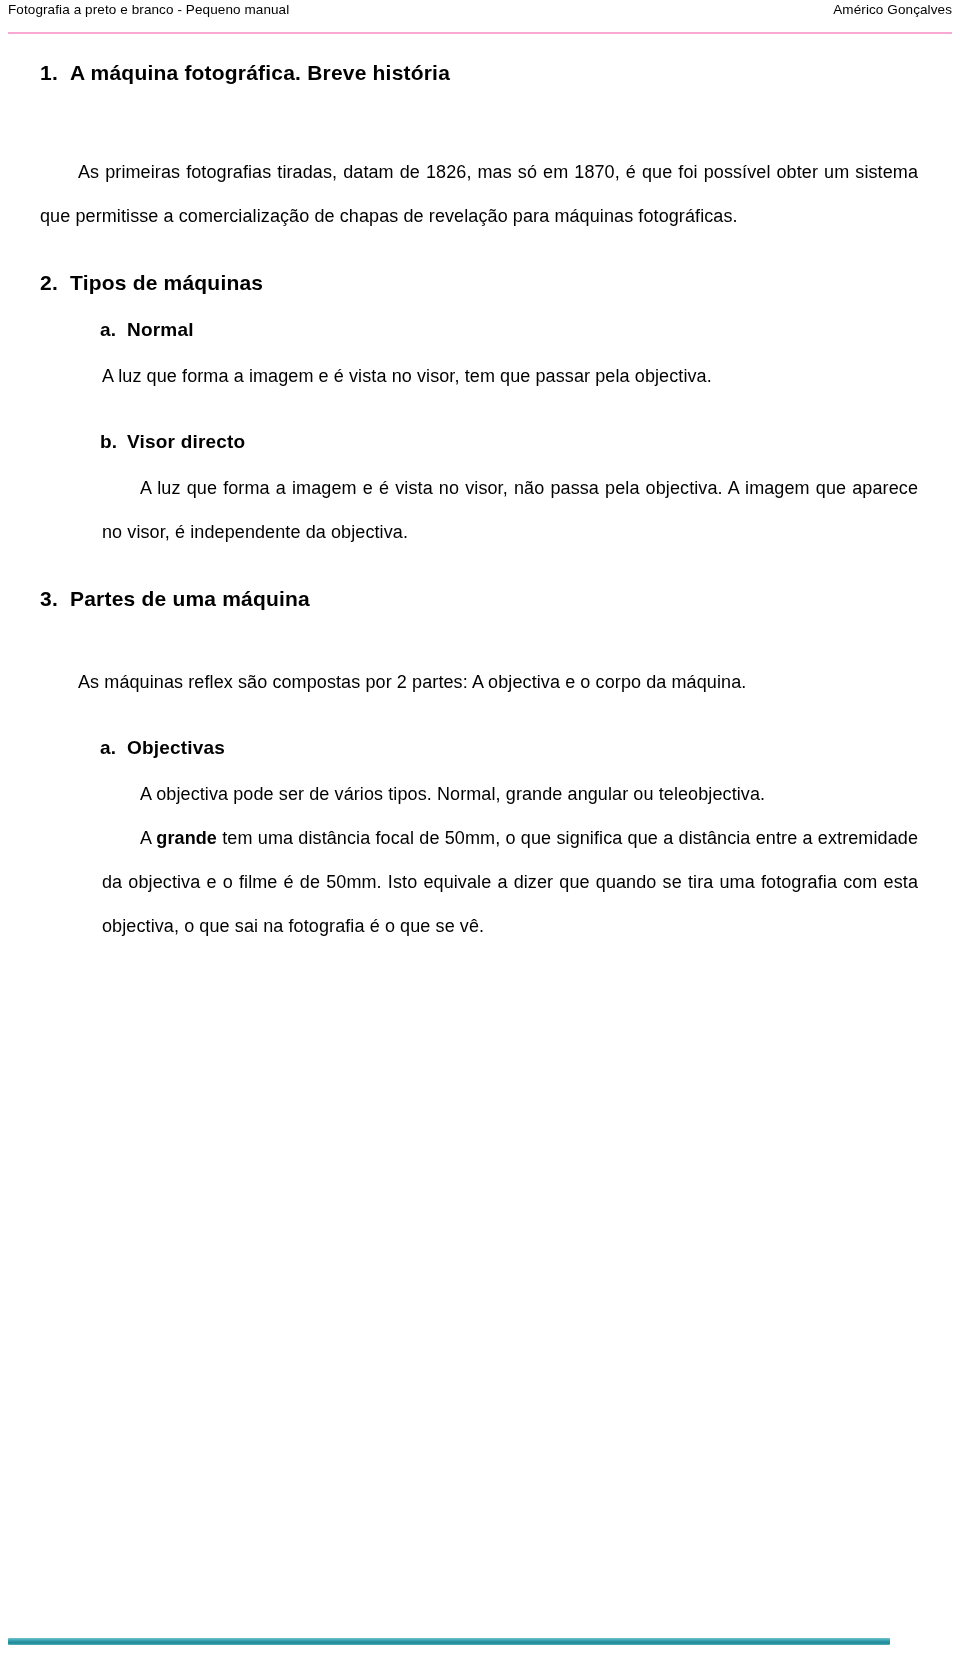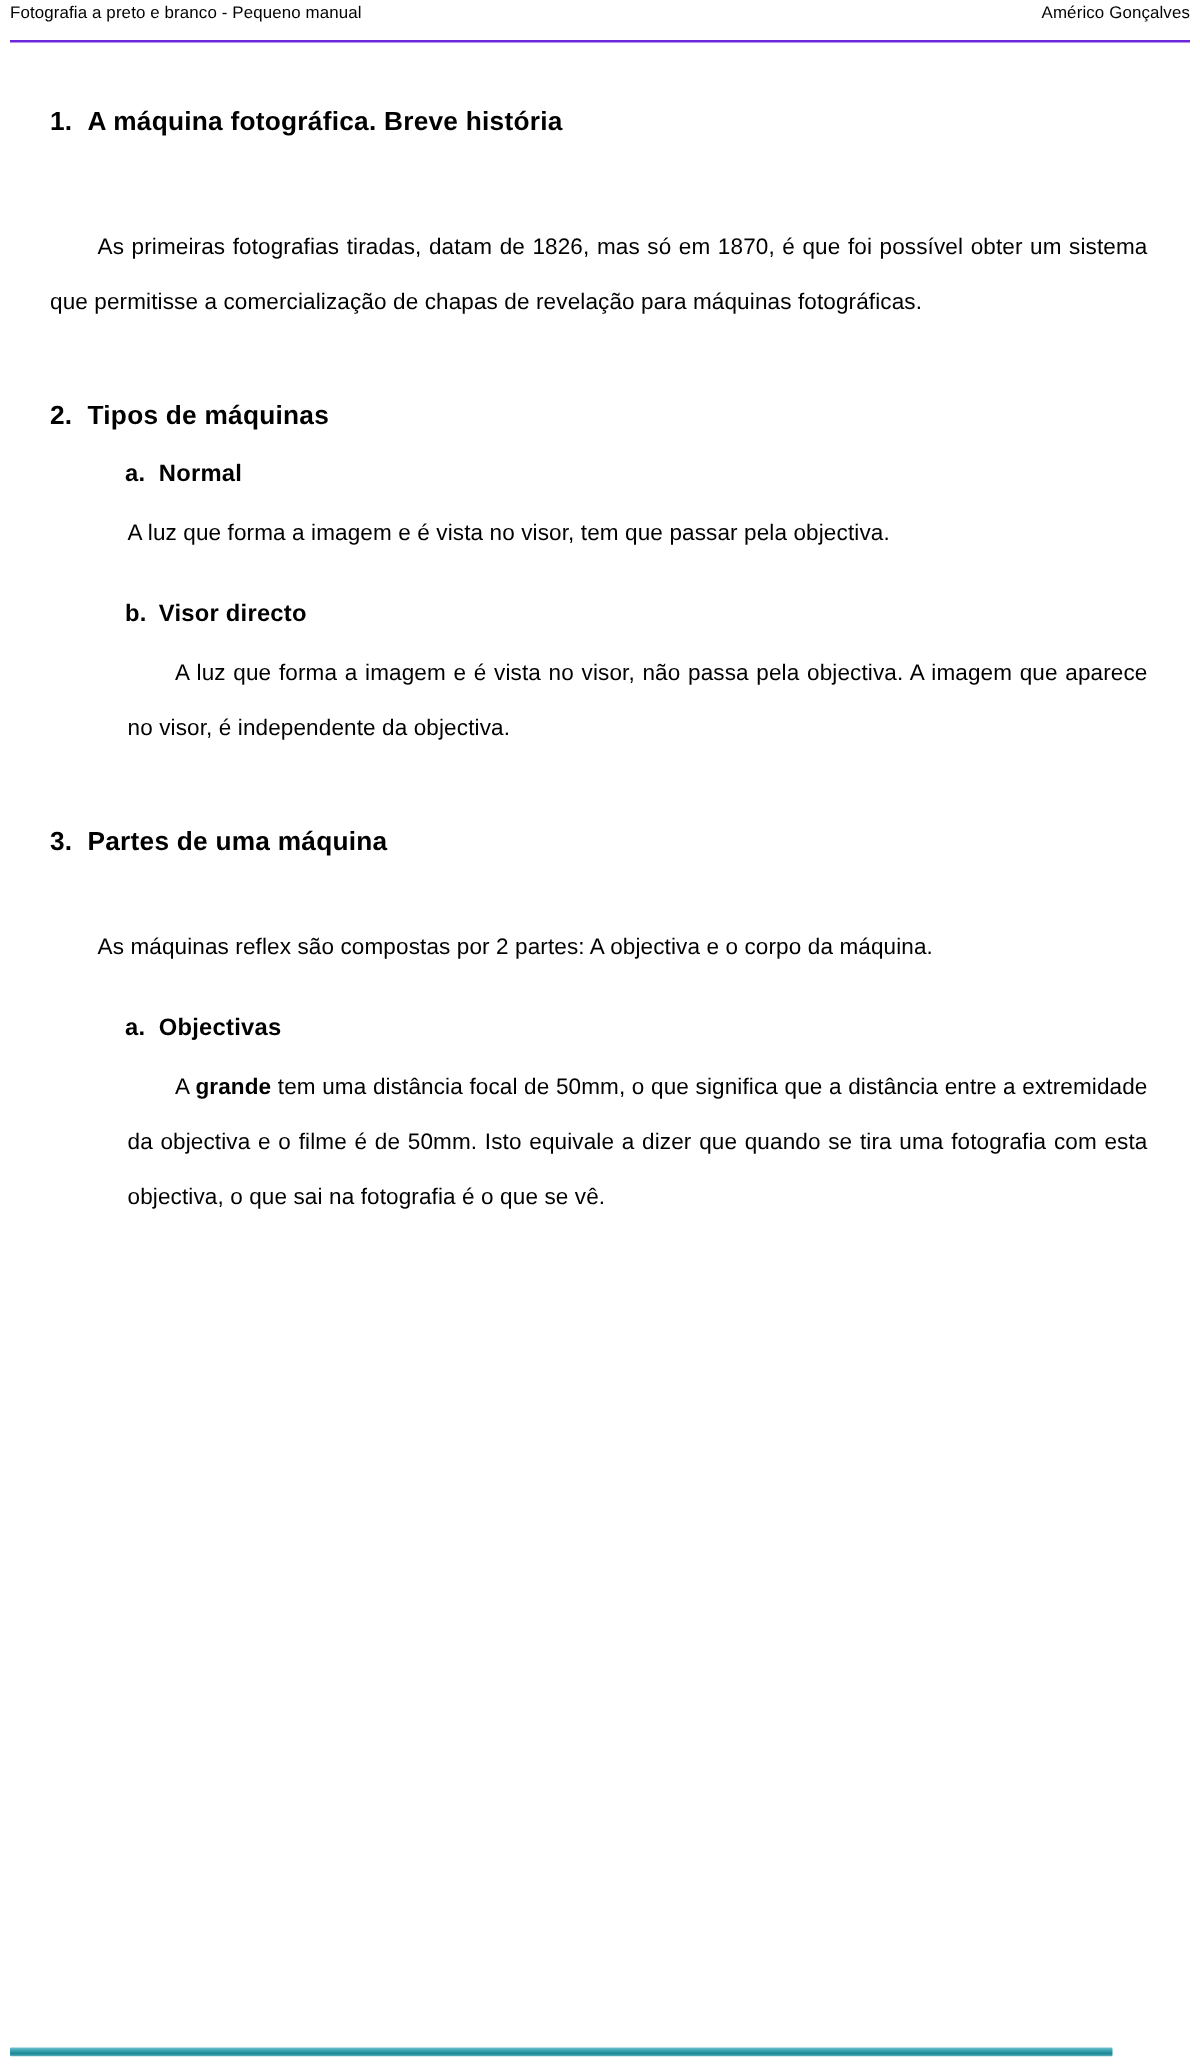--- a/index.html
+++ b/index.html
@@ -27,21 +27,21 @@
   
   .doc-header {
     position: absolute;
     top: 0;
     left: 8px;
     right: 8px;
     height: 30px;
     display: flex;
     align-items: flex-start;
     justify-content: space-between;
-    border-bottom: 2px solid #6d28d9;
+    border-bottom: 2px solid #f9a8d4;
     padding-bottom: 2px;
   }
   .doc-header .hdr-title {
     font-size: 13.5px;
     line-height: 20px;
     letter-spacing: 0.1px;
     white-space: nowrap;
   }
   .doc-header .hdr-author {
     font-size: 13.5px;
@@ -67,21 +67,20 @@
     line-height: 30px;
     margin: 0;
     letter-spacing: 0.2px;
   }
   .h-num .marker {
     width: 30px;
     flex: 0 0 30px;
   }
   .h-num .h-text {
     flex: 1 1 auto;
-    margin-top: 25px;
   }
 
   
   .h-let {
     display: flex;
     align-items: baseline;
     font-size: 19px;
     line-height: 28px;
     margin: 0;
     margin-left: 60px;
@@ -200,20 +199,21 @@
 
     <div class="sp-m"></div>
 
     <h3 class="h-let">
       <span class="marker">a.</span>
       <span class="h-text">Objectivas</span>
     </h3>
 
     <div class="sp-xs"></div>
 
+    <p class="para indent-2"><span class="ti"></span><span>A objectiva pode ser de vários tipos. Normal, grande angular ou teleobjectiva.</span></p>
 
     <p class="para indent-2"><span class="ti"></span><span>A </span><b>grande</b><span> tem uma distância focal de 50mm, o que significa que a distância entre a extremidade da objectiva e o filme é de 50mm. Isto equivale a dizer que quando se tira uma fotografia com esta objectiva, o que sai na fotografia é o que se vê.</span></p>
 
 
 
   </div>
 
   <div class="doc-footer">
     <div class="footer-bar" style="--bar-color: #2f9aa9;"></div>
   </div>

